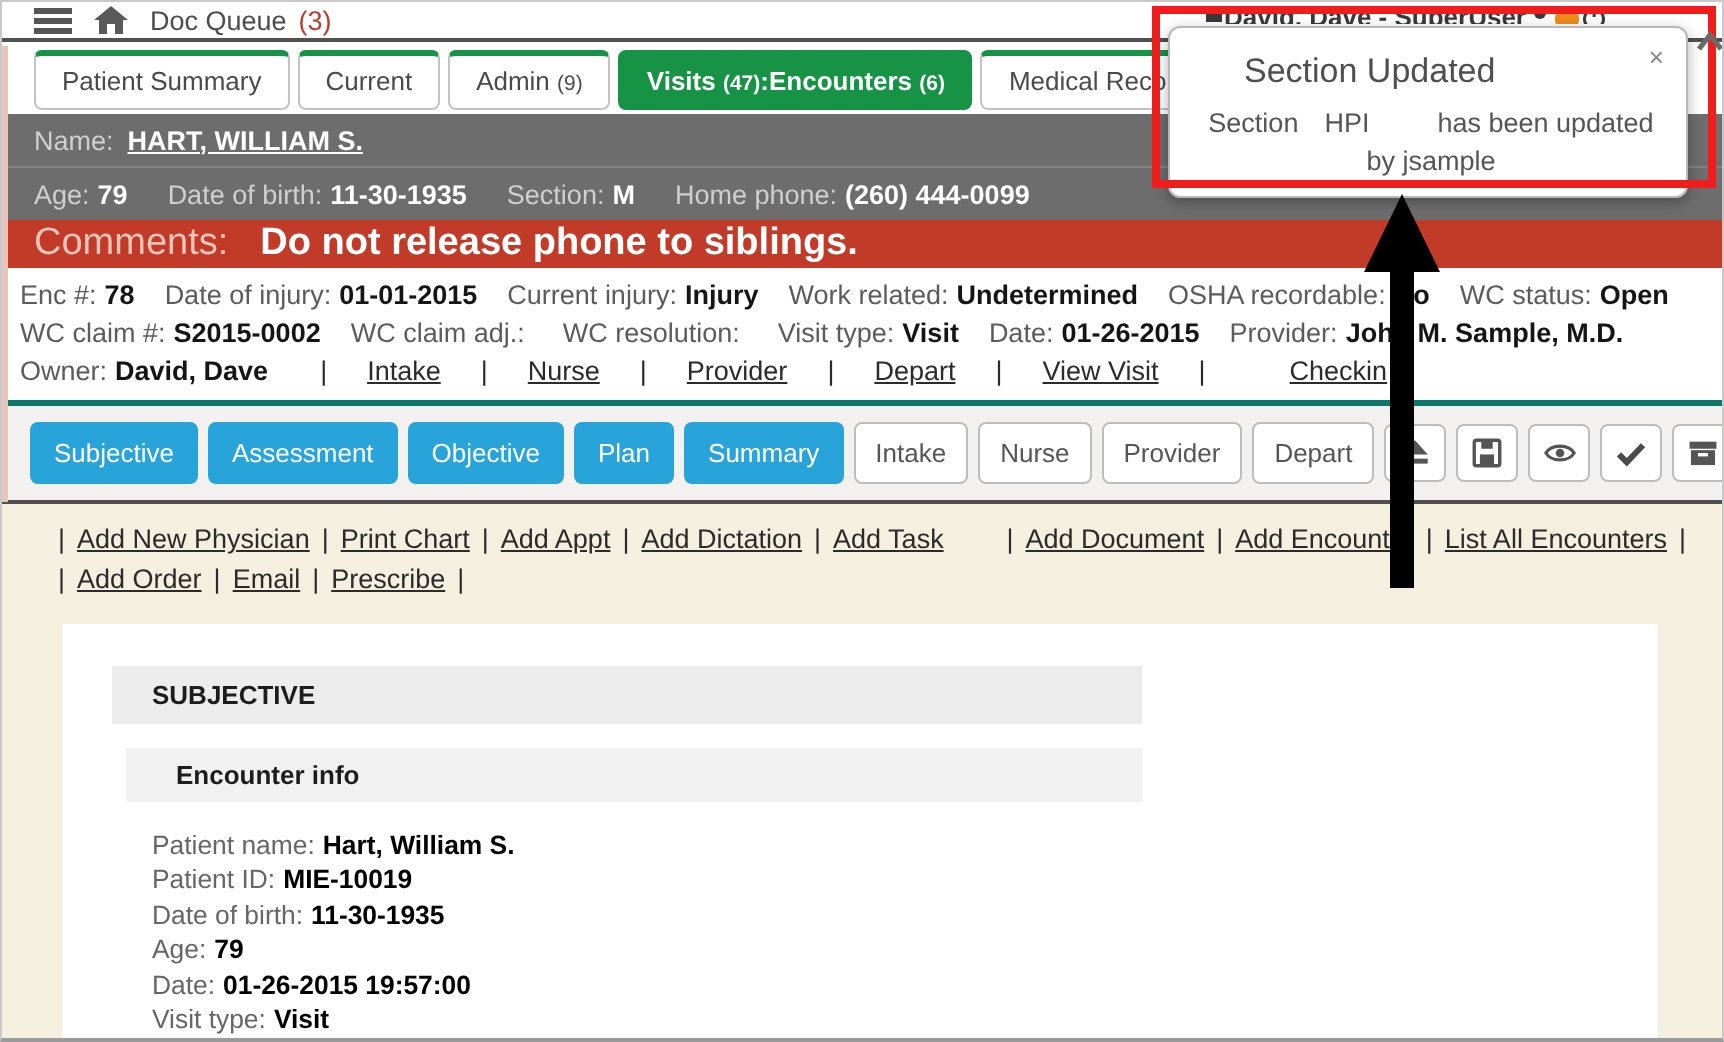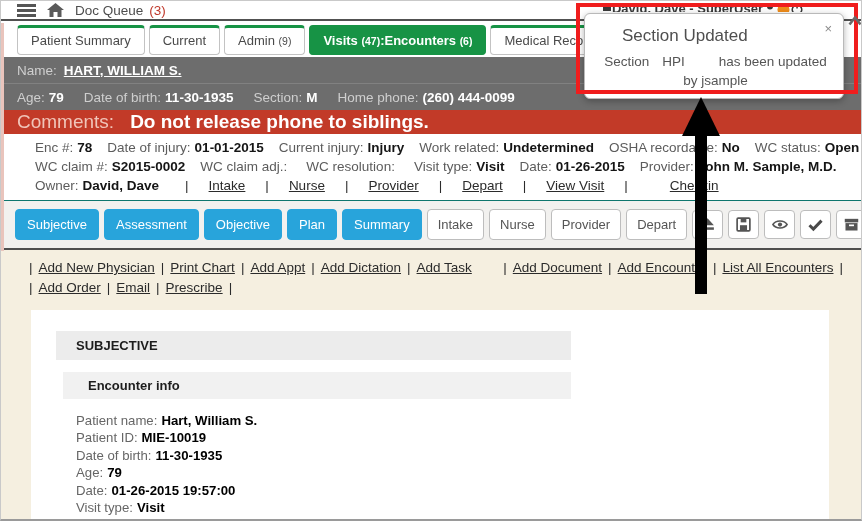--- a/index.html
+++ b/index.html
@@ -30,21 +30,21 @@
   .namebar { height:27px; background:var(--bargray,#6d6d6d); display:flex; align-items:center; gap:7px; padding-left:16px; font-size:13.5px; border-bottom:1px solid #818181; }
   .lbl-light { color:#cfcfcf; }
   .name-link { color:#fff; font-weight:bold; text-decoration:underline; cursor:pointer; }
   .agebar { height:26px; background:var(--bargray,#6d6d6d); display:flex; align-items:center; gap:20px; padding-left:16px; font-size:13.5px; }
   .agebar .pair .v { color:#fff; font-weight:bold; margin-left:4px; }
   .commentsbar { height:24px; background:var(--redbar,#c23a28); display:flex; align-items:center; gap:16px; padding-left:16px; font-size:19px; }
   .commentsbar .lbl { color:#f0c4b8; }
   .commentsbar .txt { color:#fff; font-weight:bold; }
 
   
-  .encheader { background:#fff; padding:4px 10px 5px 34px; font-size:13.5px; color:#5c5c5c; border-bottom:1px solid #0f766e; }
+  .encheader { background:#fff; padding:4px 10px 5px 9px; font-size:13.5px; color:#5c5c5c; border-bottom:3px solid #0f766e; }
   .erow { display:flex; column-gap:15px; line-height:19px; white-space:nowrap; }
   .pair { white-space:nowrap; }
   .pair .v { color:#151515; font-weight:bold; margin-left:4px; }
   .erow3 { display:flex; column-gap:20px; line-height:19px; align-items:flex-start; }
   .hlink { color:#2b2b2b; text-decoration:underline; cursor:pointer; }
   .pipe { color:#2b2b2b; }
   .checkin-gap { margin-left:22px; }
 
   
   .toolbar { background:#f2f1ef; display:flex; align-items:center; gap:5px; padding:8px 14px; border-bottom:2px solid #4f4f4f; }

